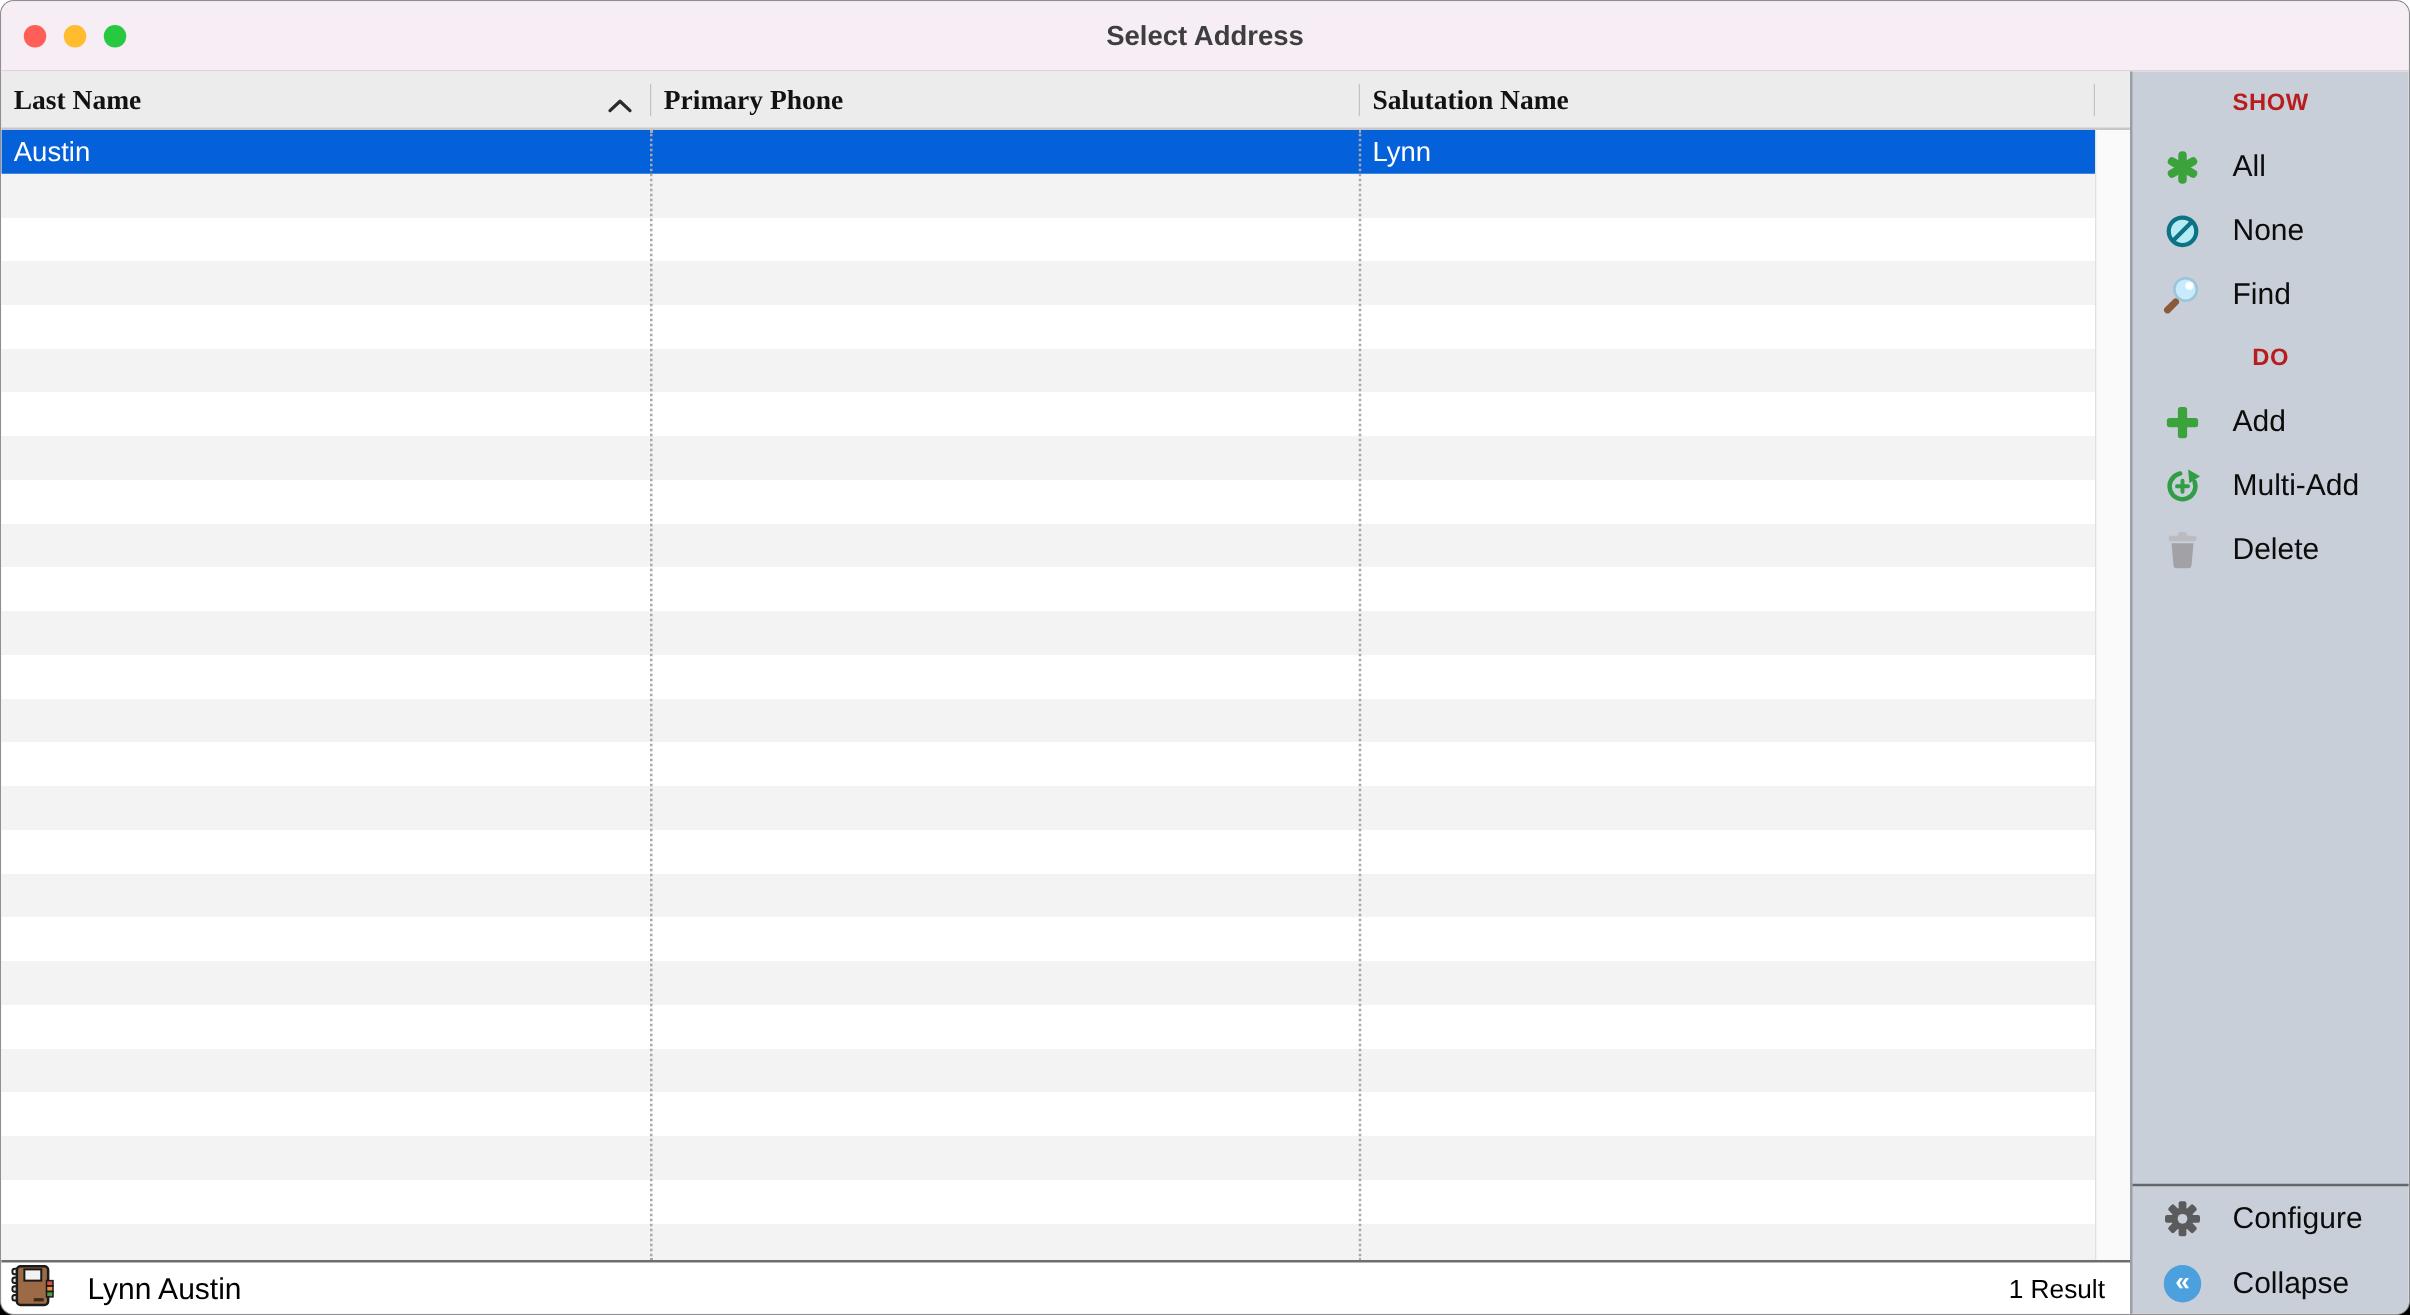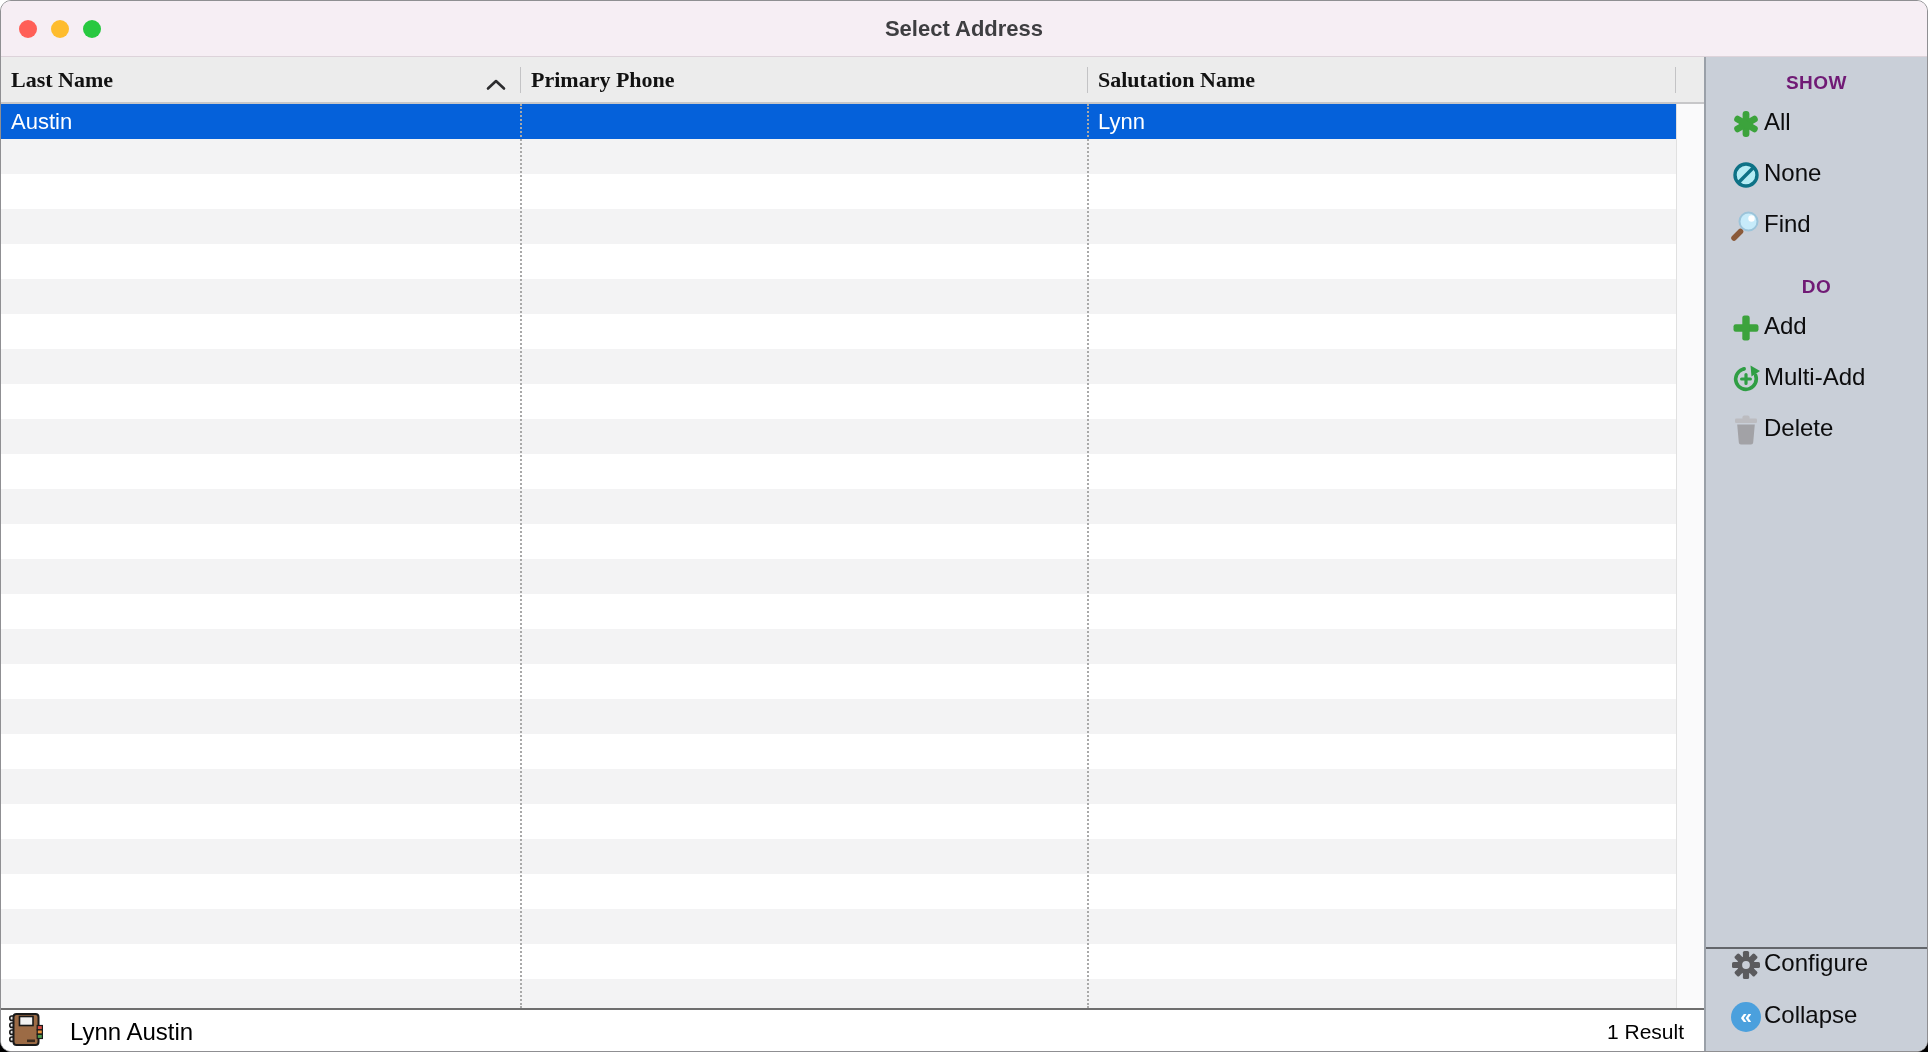--- a/index.html
+++ b/index.html
@@ -73,25 +73,25 @@
   .status-name{font-size:24px;color:#000;}
   .status-spacer{flex:1;}
   .status-count{font-size:21px;color:#000;}
   
   .sidebar{
     flex:1;background:#c9cfd8;border-left:2px solid #9aa0a8;box-sizing:border-box;
     display:flex;flex-direction:column;
   }
   .side-header{
     height:32px;margin-top:10px;display:flex;align-items:center;justify-content:center;
-    font-size:19px;font-weight:bold;color:#701a75;letter-spacing:0.5px;
+    font-size:19px;font-weight:bold;color:#b91c1c;letter-spacing:0.5px;
   }
   .side-items{margin-top:9px;}
   .side-item{
-    height:51px;display:flex;padding-left:24px;gap:2px;cursor:default;
+    height:51px;display:flex;align-items:center;padding-left:24px;gap:24px;cursor:default;
   }
   .side-item .ic{width:32px;height:32px;display:flex;align-items:center;justify-content:center;flex:0 0 32px;}
   .side-item .lbl{font-size:24px;color:#0c0c0d;}
   .side-spacer{flex:1;}
   .side-divider{border-top:2px solid #63666b;}
   .side-footer .side-item{height:52px;}
   .collapse-circle{
     width:30px;height:30px;border-radius:50%;background:#4ba0dd;
     display:flex;align-items:center;justify-content:center;
     color:#fff;font-size:21px;font-weight:bold;line-height:30px;padding-bottom:3px;box-sizing:border-box;

